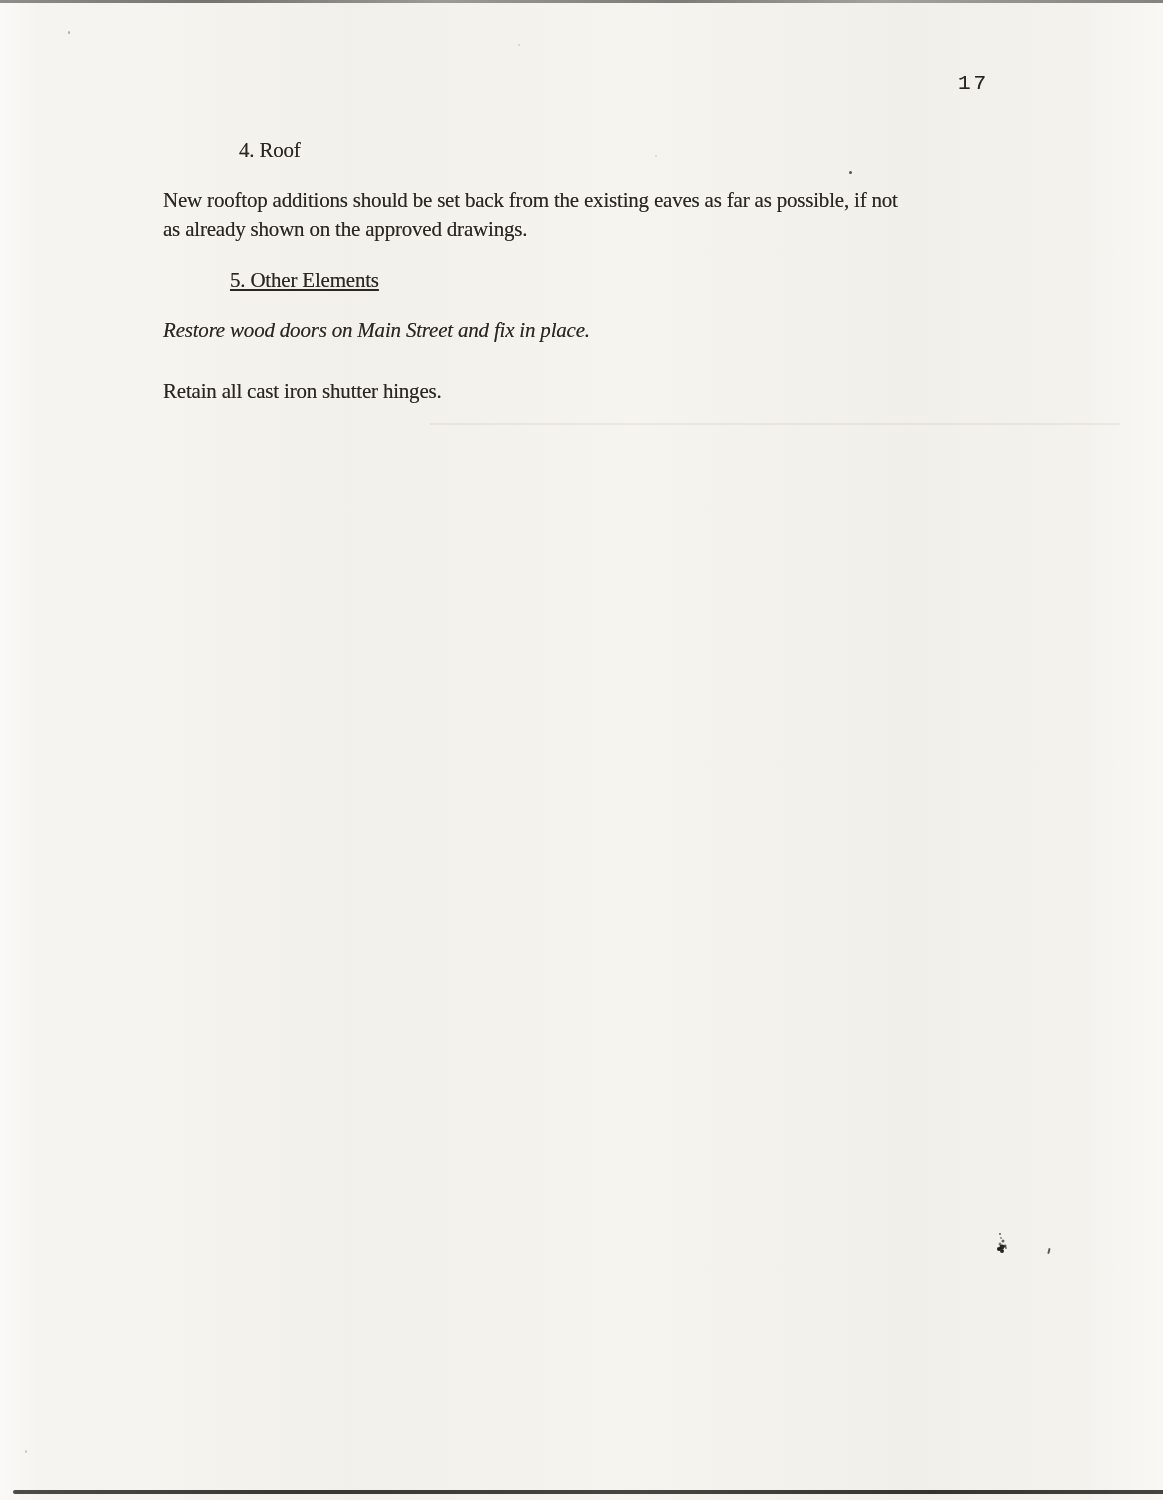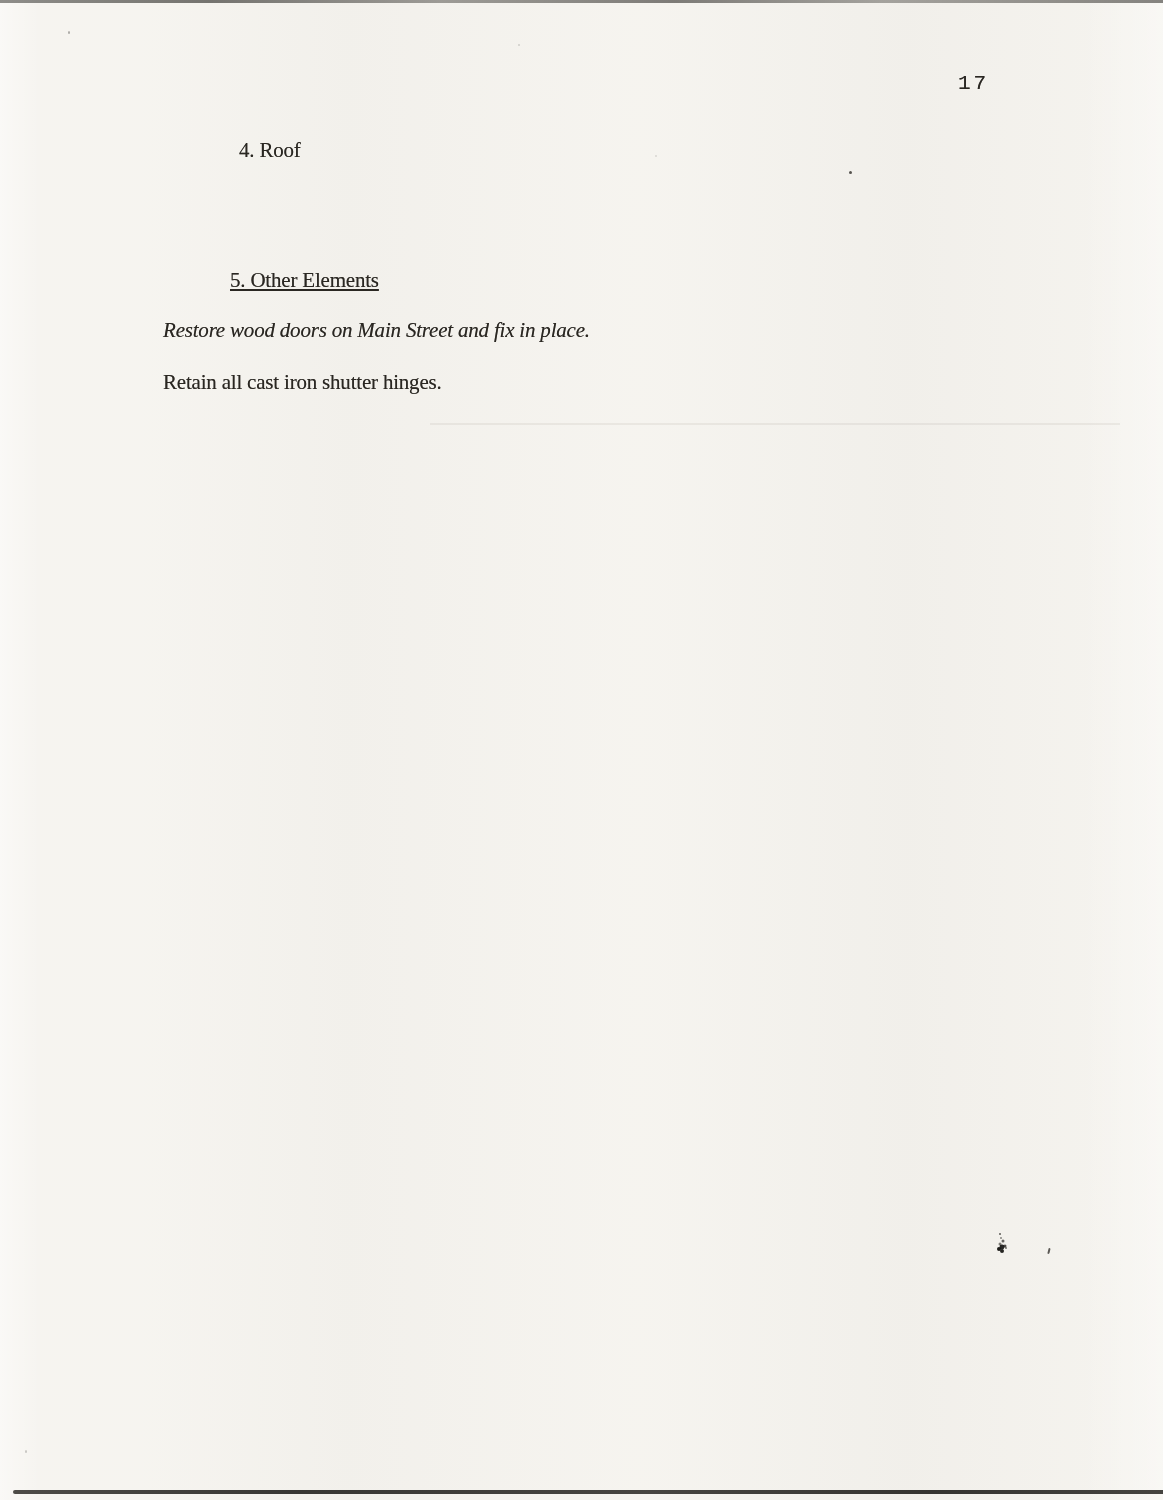--- a/index.html
+++ b/index.html
@@ -45,21 +45,21 @@
   }
   .page-number {
     top: 69px; left: 958px;
     letter-spacing: 3px;
     font-family: Liberation Mono, monospace;
   }
   .heading-4 { top: 136px; left: 230px; margin-left: 9px; }
   .para-4    { top: 186px; left: 163px; }
   .heading-5 { top: 266px; left: 230px; text-decoration: underline; }
   .para-5a   { top: 316px; left: 163px; font-style: italic; }
-  .para-5b   { top: 368px; left: 163px; text-align: right; }
+  .para-5b   { top: 377px; left: 163px; text-align: right; }
   .para-5c   { top: 422px; left: 163px; }
   .faint-scan-line {
     position: absolute;
     top: 423px; left: 430px;
     width: 690px; height: 2px;
     background: rgba(125,118,105,0.10);
   }
   .speck {
     position: absolute;
     border-radius: 50%;
@@ -101,20 +101,24 @@
 <body>
 
 <div class="scan-page">
 
   <div class="scan-edge-top"></div>
 
   <div class="txt page-number">17</div>
 
   <div class="txt heading-4">4. Roof</div>
 
+  <div class="txt para-4">
+    <div>New rooftop additions should be set back from the existing eaves as far as possible, if not</div>
+    <div>as already shown on the approved drawings.</div>
+  </div>
 
   <div class="txt heading-5">5. Other Elements</div>
 
   <div class="txt para-5a">Restore wood doors on Main Street and fix in place.</div>
 
   <div class="txt para-5b">Retain all cast iron shutter hinges.</div>
 
 
   <div class="faint-scan-line"></div>
 

